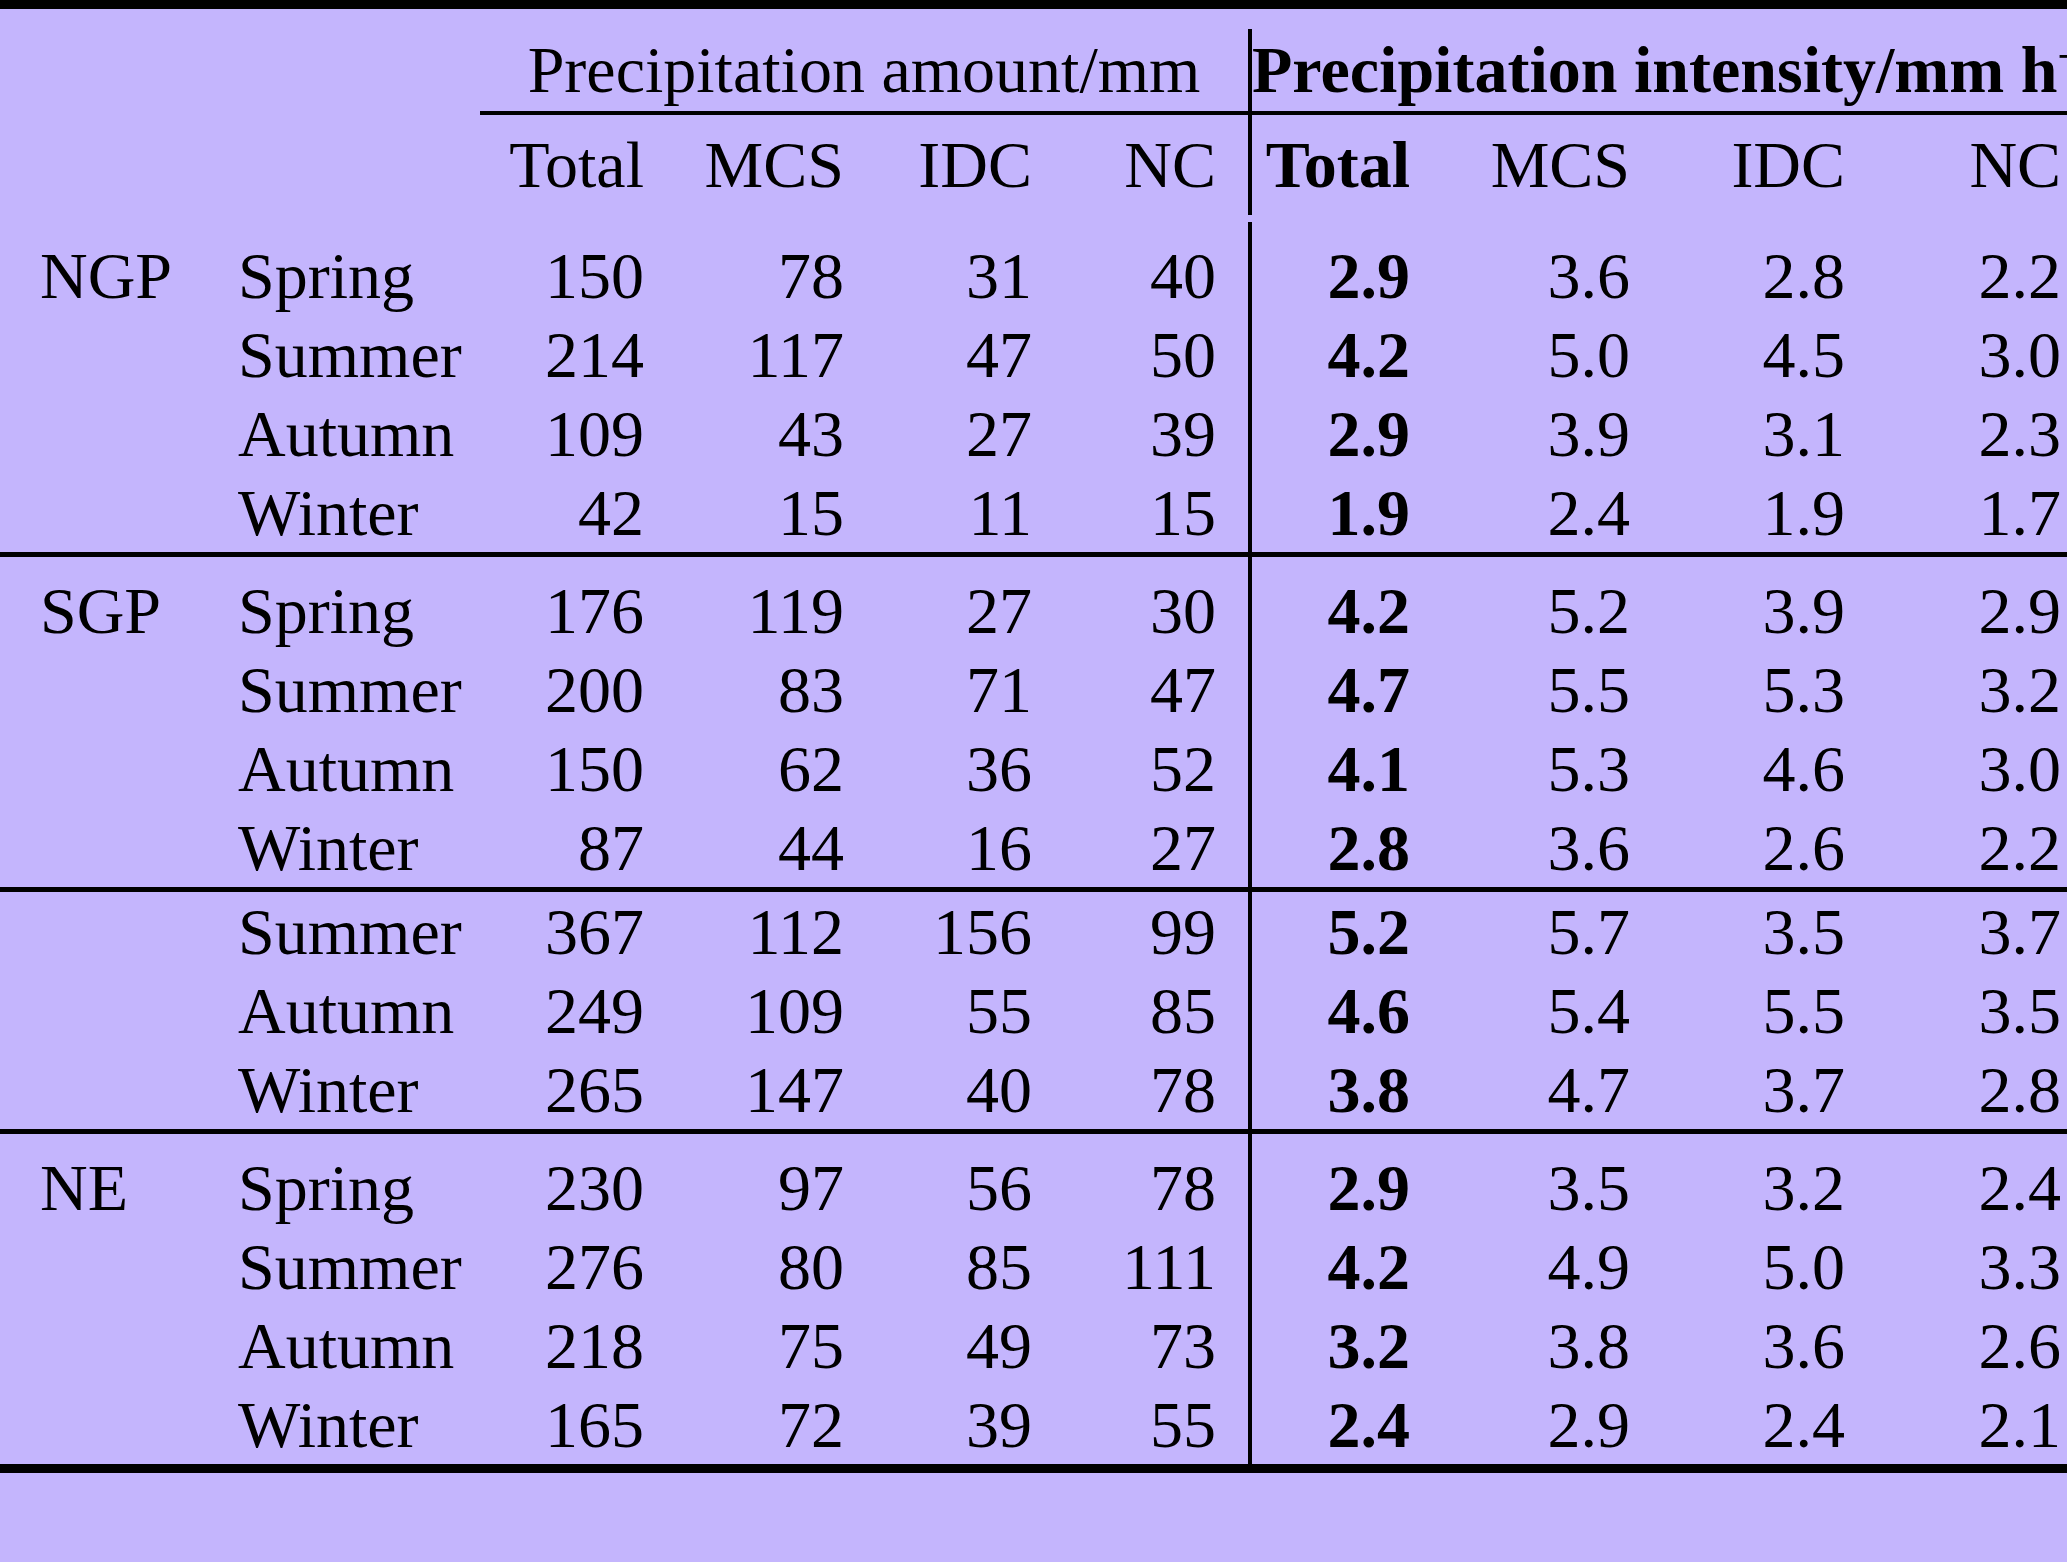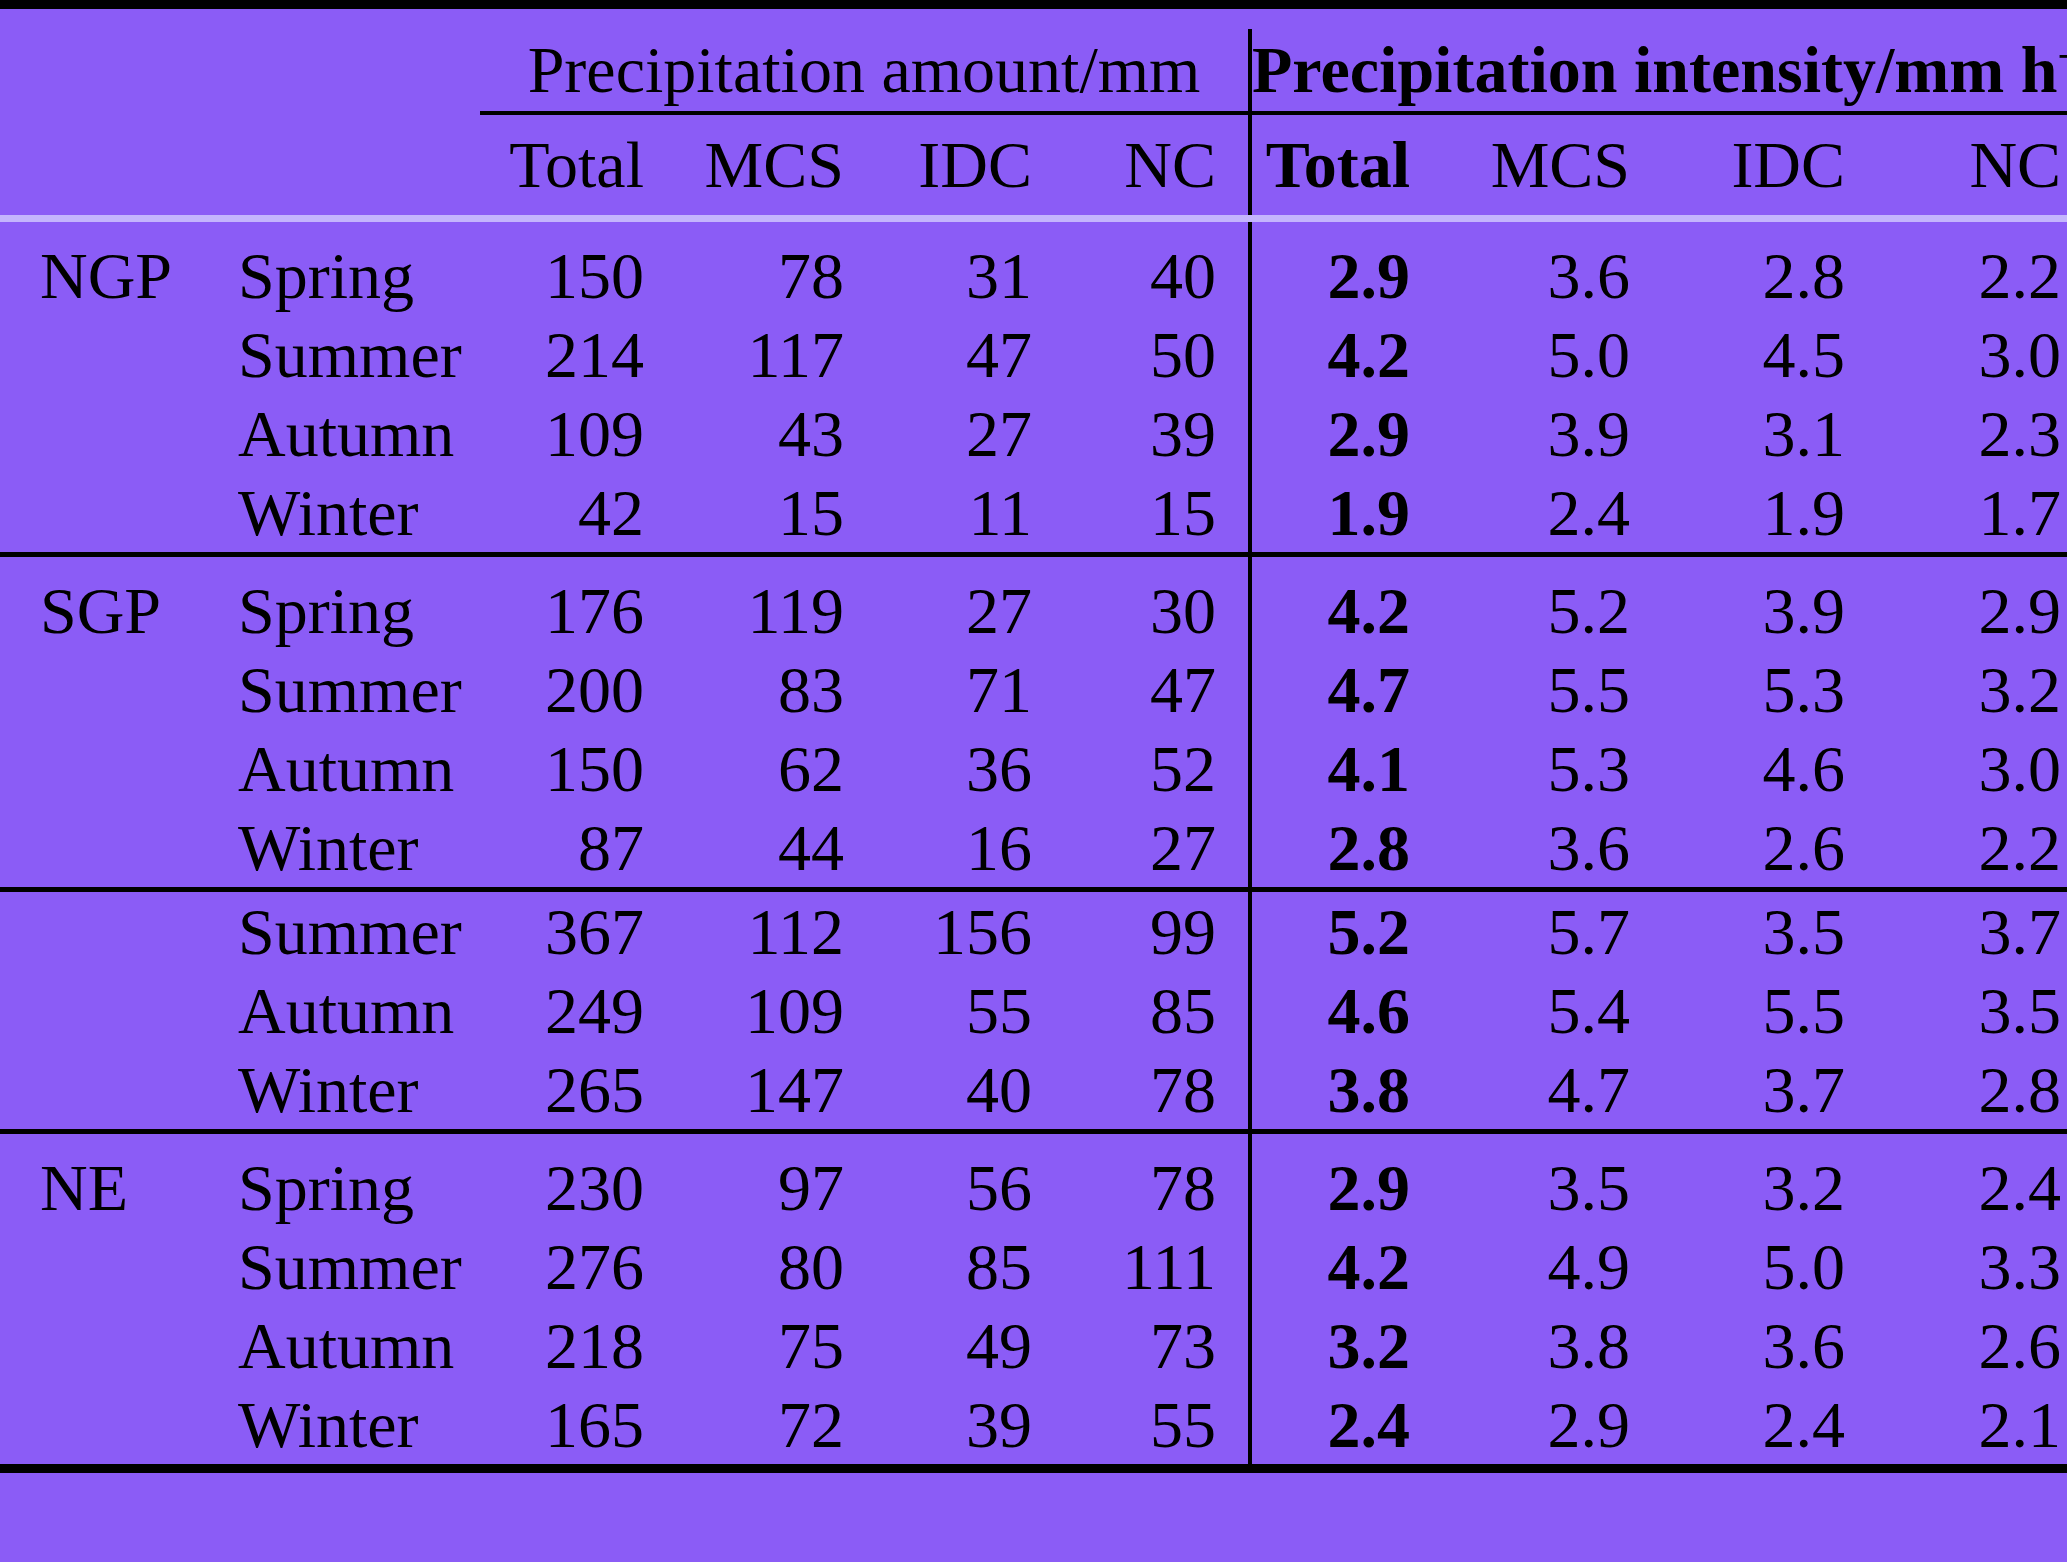--- a/index.html
+++ b/index.html
@@ -4,21 +4,21 @@
 <style>
   html, body {
     margin: 0;
     padding: 0;
     background: #ffffff;
   }
   .page {
     position: relative;
     width: 2067px;
     height: 1562px;
-    background: #8b5cf6;
+    background: #c4b5fd;
     overflow: hidden;
     font-family: "Liberation Serif", "DejaVu Serif", serif;
     color: #000000;
   }
   .top-rule {
     width: 2067px;
     height: 9px;
     background: #000000;
   }
   table.precip {

